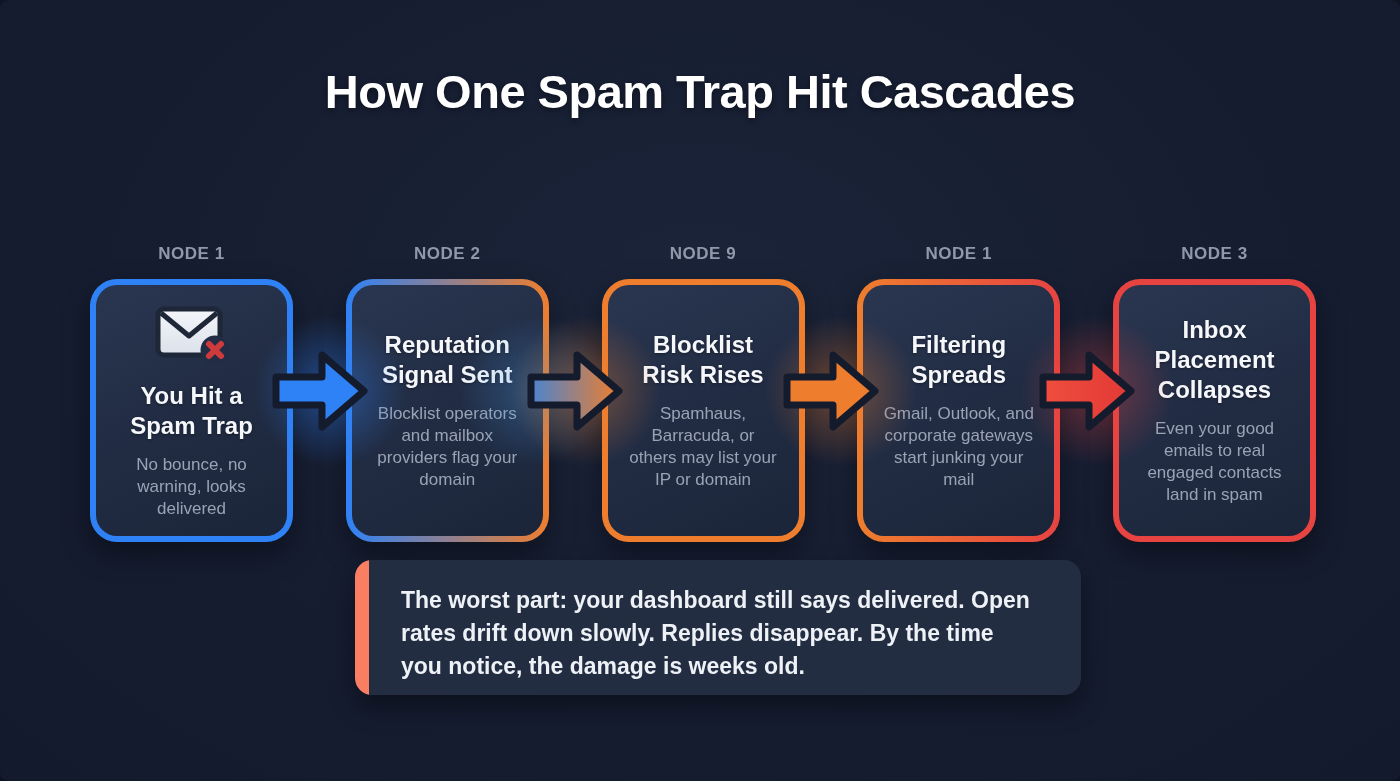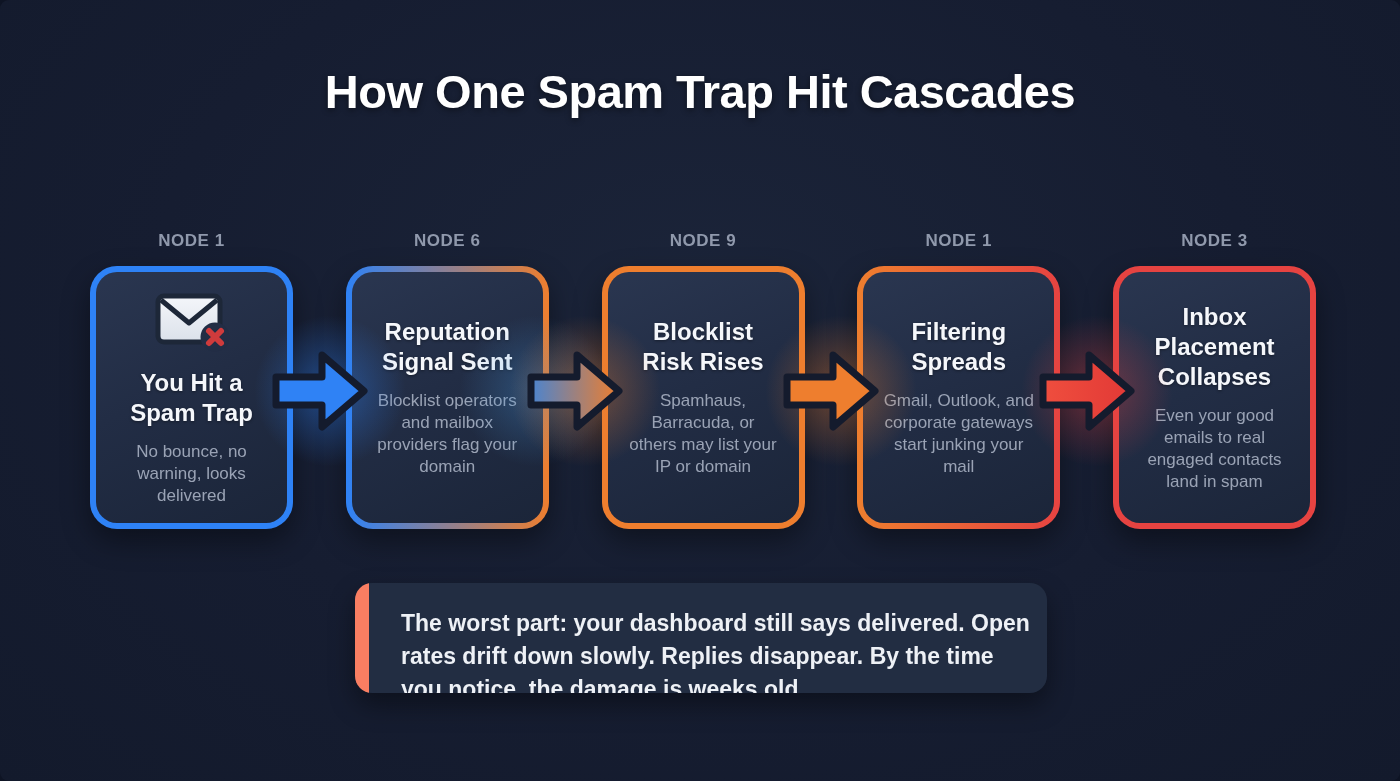--- a/index.html
+++ b/index.html
@@ -11,21 +11,21 @@
   }
   
   .title{position:absolute;top:62px;left:0;width:100%;text-align:center;color:#ffffff;
          font-weight:bold;font-size:47px;line-height:59px;letter-spacing:-0.5px;
          text-shadow:0 2px 6px rgba(0,0,0,.45);}
   
   .nodes{position:absolute;left:90px;top:231px;width:1226px;display:flex;
          justify-content:space-between;z-index:1;}
   .col{width:203px;display:flex;flex-direction:column;align-items:center;}
   .node-label{font-size:17px;font-weight:bold;letter-spacing:0.5px;color:#9099ac;
-              height:22px;margin-bottom:13px;}
+              height:22px;margin-bottom:13px;margin-top:13px;}
   .card-frame{
     width:203px;height:263px;border-radius:27px;padding:0;box-sizing:border-box;
     background:linear-gradient(to right, var(--from), var(--to));
     box-shadow:0 12px 28px rgba(0,0,0,.40);
     position:relative;
   }
   .card-inner{
     position:absolute;inset:6px;border-radius:21px;
     background:linear-gradient(155deg,#2a3650 0%, #222d45 45%, #1b2539 100%);
     display:flex;flex-direction:column;align-items:center;justify-content:center;
@@ -37,23 +37,23 @@
   .card-desc{color:#9aa3b5;font-size:17px;line-height:22px;max-width:152px;}
   
   .arrow{position:absolute;z-index:3;}
   .glow{position:absolute;width:210px;height:210px;border-radius:50%;z-index:2;
         pointer-events:none;}
   .glow-blue  {background:radial-gradient(closest-side, rgba(47,130,246,.45), rgba(47,130,246,0) 72%);}
   .glow-orange{background:radial-gradient(closest-side, rgba(238,126,46,.40), rgba(238,126,46,0) 72%);}
   .glow-red   {background:radial-gradient(closest-side, rgba(230,67,65,.40), rgba(230,67,65,0) 72%);}
   .glow-teal  {background:radial-gradient(closest-side, rgba(70,150,220,.35), rgba(70,150,220,0) 72%);}
   
-  .callout{position:absolute;left:355px;top:583px;width:692px;height:110px;
+  .callout{position:absolute;left:355px;top:560px;width:692px;height:135px;
            background:#222d42;border-radius:17px;overflow:hidden;
-           box-shadow:0 12px 26px rgba(0,0,0,.40);z-index:1;}
+           box-shadow:0 12px 26px rgba(0,0,0,.40);z-index:1;padding-left:34px;}
   .callout-accent{position:absolute;left:0;top:0;bottom:0;width:14px;background:var(--accent);}
   .callout-text{position:absolute;left:46px;top:24px;width:630px;color:#eef1f6;
                 font-weight:bold;font-size:23px;line-height:33px;}
 </style>
 </head>
 <body>
 
 <div class="stage">
 
   <div class="title">
@@ -86,21 +86,21 @@
               <path d="M56 43 L68 55 M68 43 L56 55" stroke="#cf3b3c" stroke-width="6" stroke-linecap="round"></path>
             </svg>
           </div>
           <div class="card-title">You Hit a Spam Trap</div>
           <div class="card-desc">No bounce, no warning, looks delivered</div>
         </div>
       </div>
     </div>
 
     <div class="col">
-      <div class="node-label">NODE 6</div>
+      <div class="node-label">NODE 2</div>
       <div class="card-frame" style="--from: #2e82f6; --to: #ee7e2e;">
         <div class="card-inner">
           <div class="card-title">Reputation Signal Sent</div>
           <div class="card-desc">Blocklist operators and mailbox providers flag your domain</div>
         </div>
       </div>
     </div>
 
     <div class="col">
       <div class="node-label">NODE 9</div>

